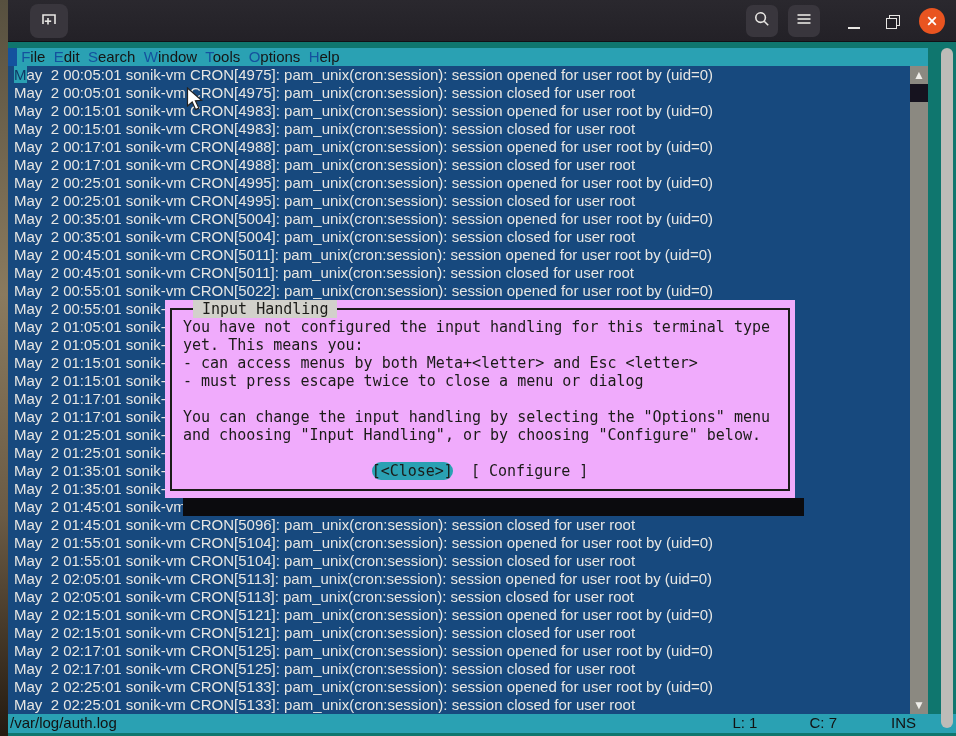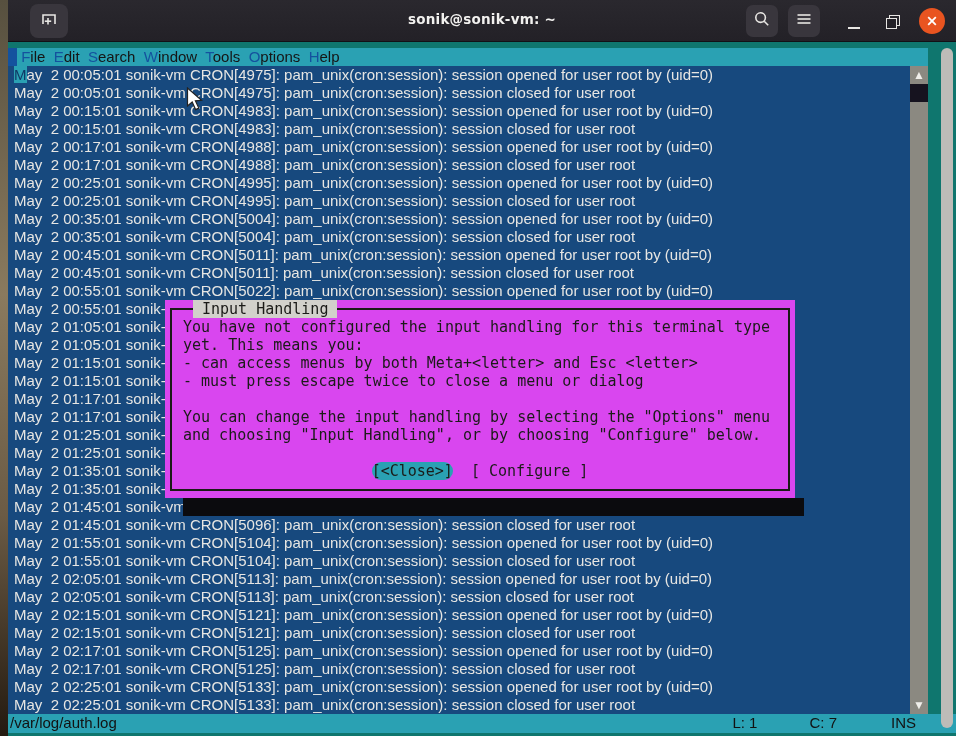--- a/index.html
+++ b/index.html
@@ -80,42 +80,41 @@
 
   
   .gtk-scrollbar{
     position:absolute;left:933px;top:48px;width:12px;height:680px;
     background:#BDBCB8;border-radius:6px;z-index:8;
   }
 
   
   .dialog-shadow{position:absolute;left:175px;top:498px;width:621px;height:18px;background:#0B0B0E;z-index:4;}
   .dialog{
-    position:absolute;left:157px;top:300px;width:630px;height:198px;background:#d946ef;z-index:5;
+    position:absolute;left:157px;top:300px;width:630px;height:198px;background:#f0abfc;z-index:5;
     font-family:"DejaVu Sans Mono",monospace;font-size:15px;line-height:18px;color:#1B1B18;
   }
   .dialog-frame{position:absolute;left:5px;right:5px;top:8px;bottom:7px;border:2px solid #1B1B18;}
   .dialog-title{position:absolute;left:28px;top:0;height:18px;background:#D2D1CB;padding:0 9px;white-space:pre;}
   .dialog-body{position:absolute;left:18px;top:18px;white-space:pre;}
   .dialog-body .dline{height:18px;}
   .dialog-buttons{position:absolute;left:0;top:162px;width:100%;text-align:center;white-space:pre;}
   .dlg-btn-selected{background:#2AA1B3;border-radius:9px;}
 
   
   .mouse-cursor{position:absolute;left:186px;top:87px;z-index:20;}
 </style>
 </head>
 <body>
 
 <div class="desktop-strip"></div>
 
 <div class="win">
 
   <div class="headerbar">
-    <div class="hb-title">sonik@sonik-vm: ~</div>
 
     <div class="hb-btn hb-newtab">
       <span>
         <svg width="20" height="20" viewBox="0 0 20 20">
           <polyline points="4,15 4,6 16,6 16,15" fill="none" stroke="#e8e6e3" stroke-width="1.6"></polyline>
           <line x1="9" y1="9" x2="9" y2="15.5" stroke="#e8e6e3" stroke-width="1.6"></line>
           <line x1="5.8" y1="12.2" x2="12.2" y2="12.2" stroke="#e8e6e3" stroke-width="1.6"></line>
         </svg>
       </span>
     </div>

